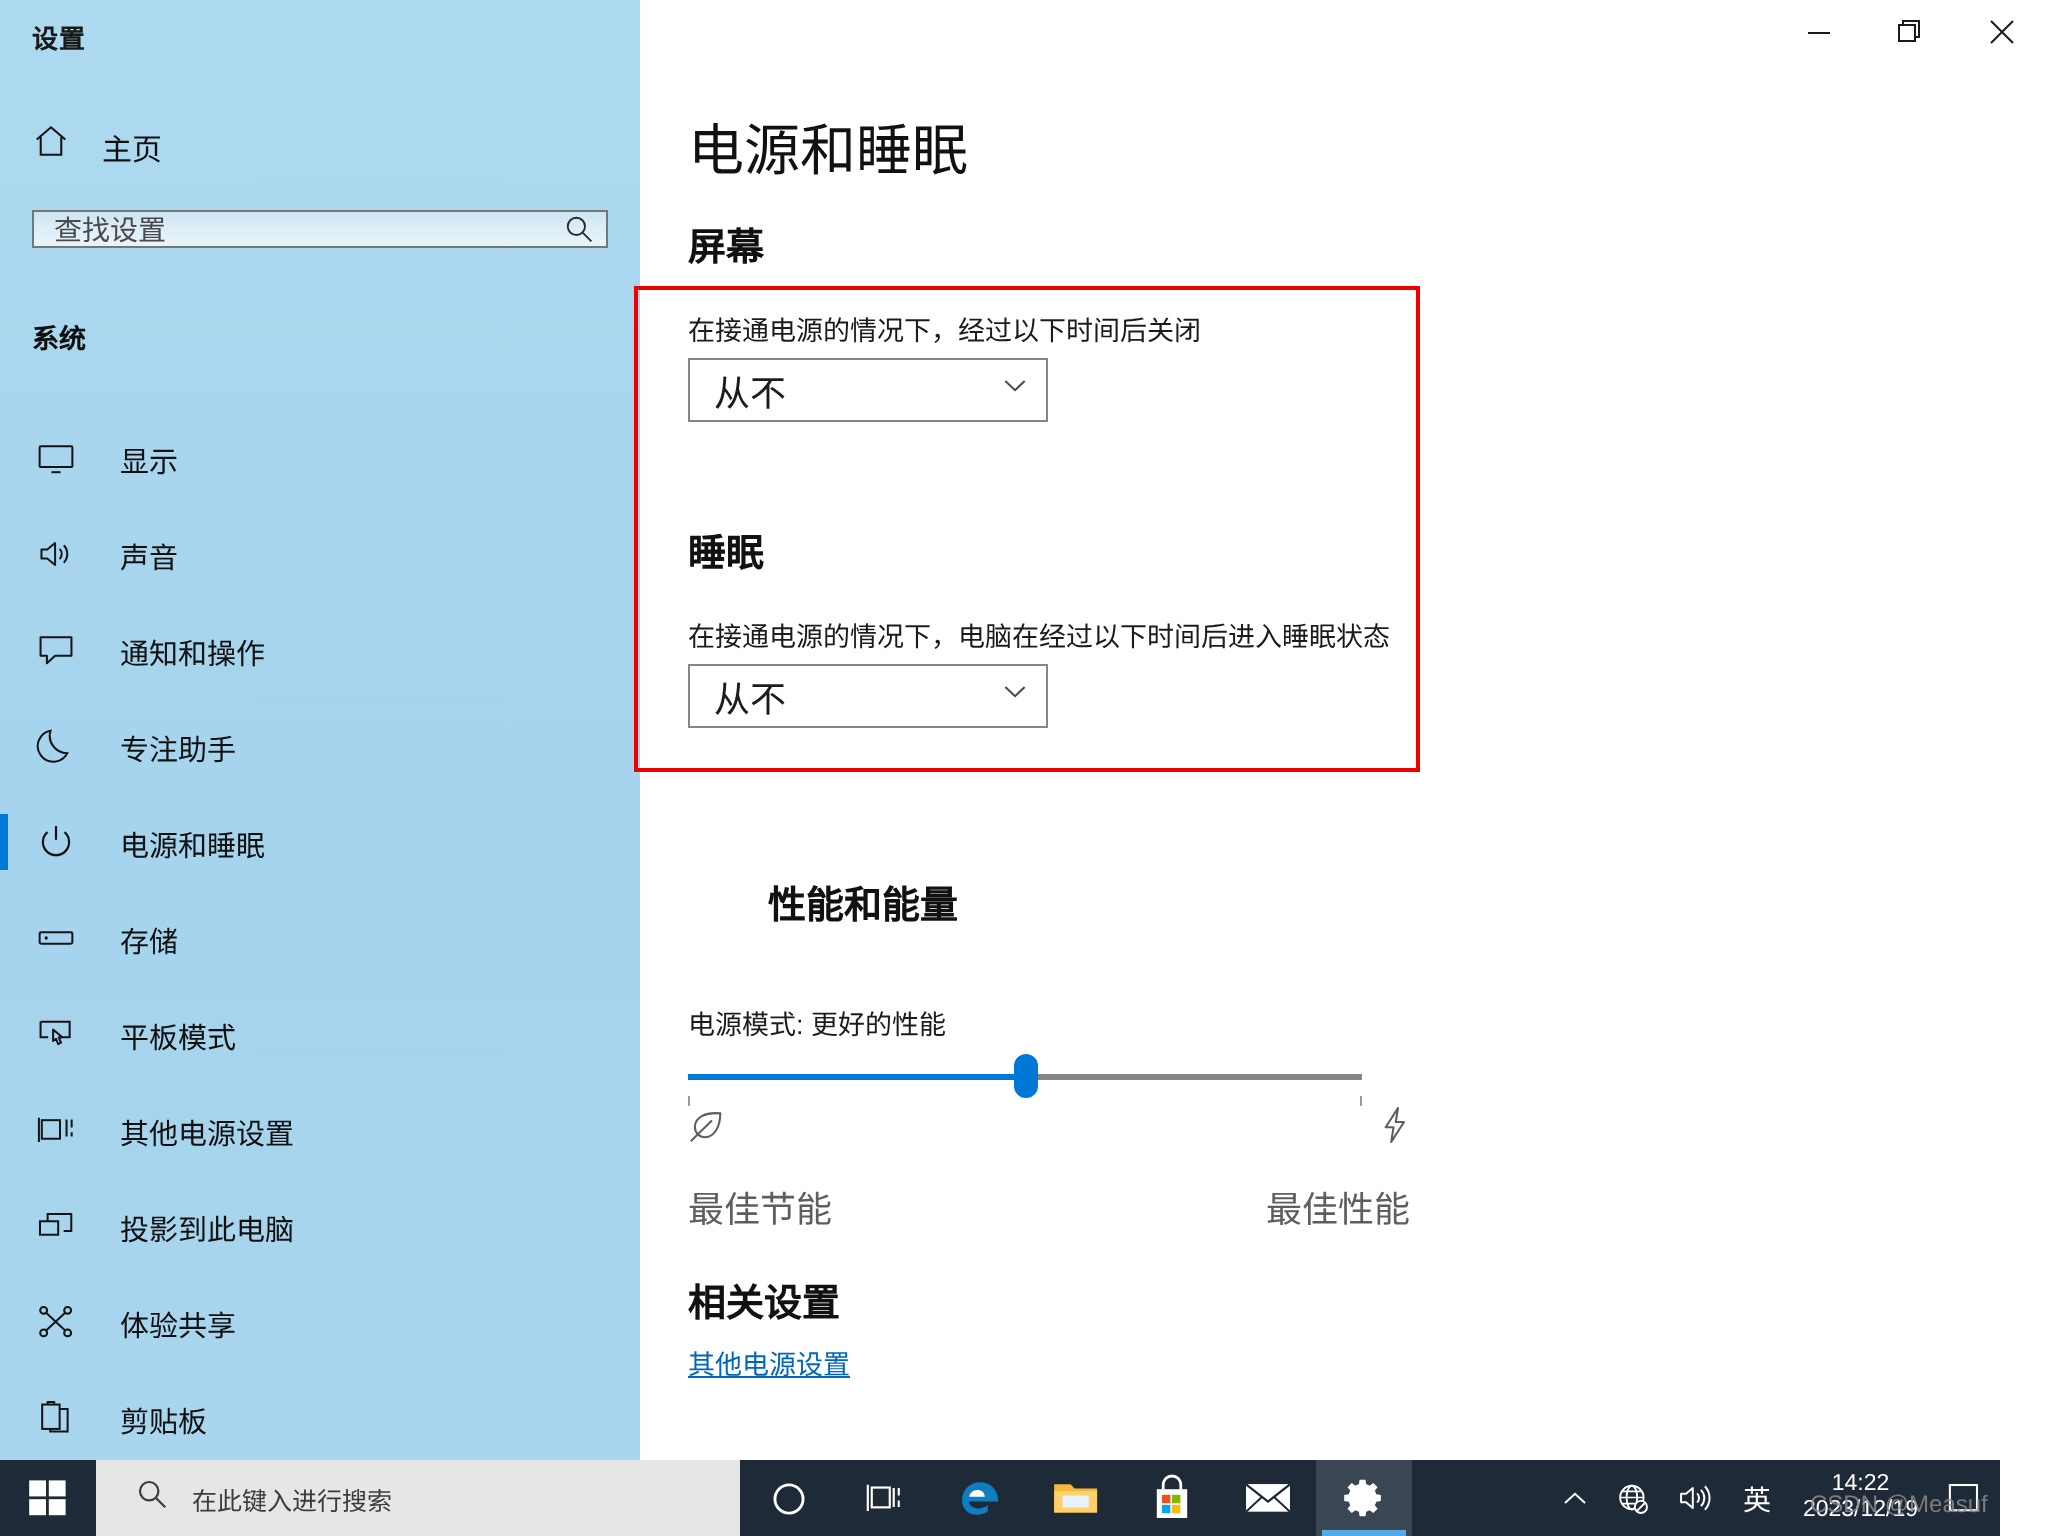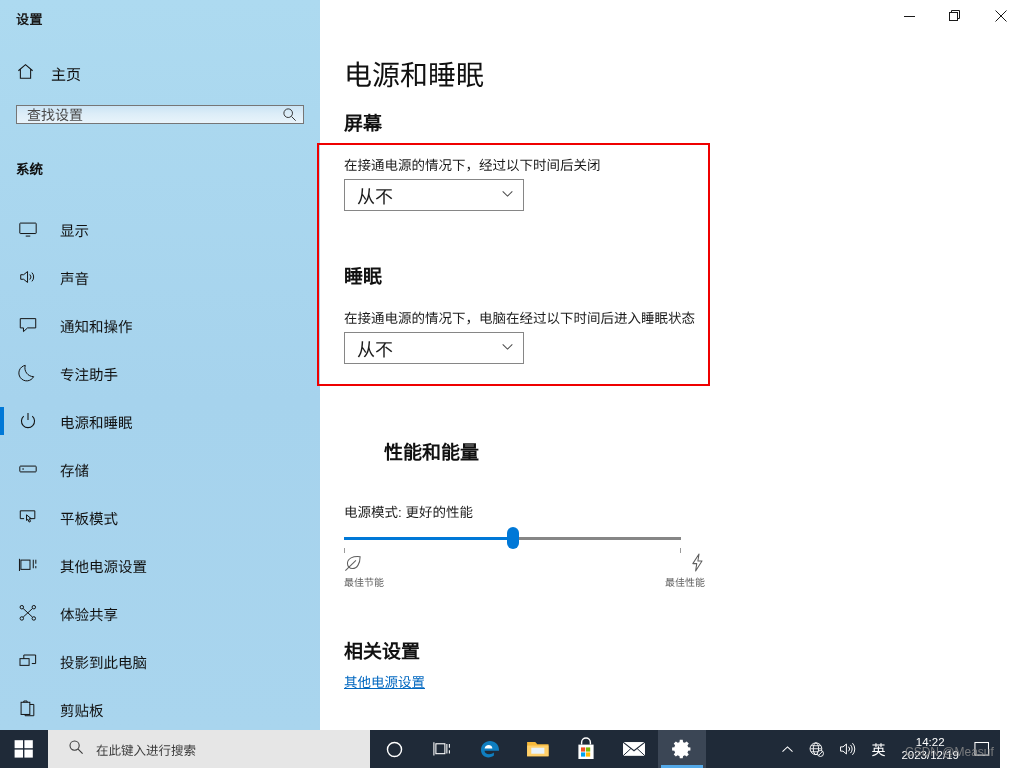--- a/index.html
+++ b/index.html
@@ -94,21 +94,21 @@
   .slider .track-filled { position:absolute; left:0; top:6px; height:3px; background:#0078d7; }
   .slider .track-rest   { position:absolute; top:6px; right:0; height:3px; background:#868686; }
   .slider .thumb {
     position:absolute; top:0; width:12px; height:22px; margin-left:-6px; margin-top:-4px;
     border-radius:6px; background:#0078d7; cursor:pointer;
   }
   .tickmark { position:absolute; top:17px; width:1px; height:5px; background:#9a9a9a; }
 
   .slider-end { position:absolute; width:120px; }
   .slider-end .glyph { height:20px; display:flex; align-items:flex-end; }
-  .slider-end .cap { font-size:10px; color:#5e5e5e; margin-top:2px; }
+  .slider-end .cap { font-size:18px; color:#5e5e5e; margin-top:18px; }
   .end-left  { left:24px;  top:552px; text-align:left; }
   .end-right { left:265px; top:552px; text-align:right; }
   .end-right .glyph { justify-content:flex-end; }
 
   .h-related { position:absolute; left:24px; top:636px; }
   .related-link {
     position:absolute; left:24px; top:671px;
     font-size:13.5px; color:#0067c0; text-decoration:underline; cursor:pointer;
   }
 
@@ -285,38 +285,38 @@
               <path d="M1.6 4.2v13.4M16.8 5.2v9.4" stroke="#141414" stroke-width="1.1"></path>
               <path d="M19.6 5.2v4.4M19.6 12.2v2.4" stroke="#141414" stroke-width="1.1"></path>
             </svg>
           </span>
           <span class="lbl">其他电源设置</span>
         </div>
 
         <div class="nav-item">
           <span class="ico">
             <svg width="20" height="20" viewBox="0 0 22 22">
+              <rect x="2.2" y="8.4" width="10" height="7.4" fill="none" stroke="#141414" stroke-width="1.1"></rect>
+              <path d="M6.4 8.4V4.4h13v9.4h-4.2" fill="none" stroke="#141414" stroke-width="1.1"></path>
+            </svg>
+          </span>
+          <span class="lbl">投影到此电脑</span>
+        </div>
+
+        <div class="nav-item">
+          <span class="ico">
+            <svg width="20" height="20" viewBox="0 0 22 22">
               <circle cx="4.2" cy="4.6" r="1.9" fill="none" stroke="#141414" stroke-width="1.1"></circle>
               <circle cx="17.4" cy="4.6" r="1.9" fill="none" stroke="#141414" stroke-width="1.1"></circle>
               <circle cx="4.2" cy="17" r="1.9" fill="none" stroke="#141414" stroke-width="1.1"></circle>
               <circle cx="17.4" cy="17" r="1.9" fill="none" stroke="#141414" stroke-width="1.1"></circle>
               <path d="M5.7 6.1l10.2 9.4M15.9 6.1L5.7 15.5" stroke="#141414" stroke-width="1.1"></path>
             </svg>
           </span>
           <span class="lbl">体验共享</span>
-        </div>
-
-        <div class="nav-item">
-          <span class="ico">
-            <svg width="20" height="20" viewBox="0 0 22 22">
-              <rect x="2.2" y="8.4" width="10" height="7.4" fill="none" stroke="#141414" stroke-width="1.1"></rect>
-              <path d="M6.4 8.4V4.4h13v9.4h-4.2" fill="none" stroke="#141414" stroke-width="1.1"></path>
-            </svg>
-          </span>
-          <span class="lbl">投影到此电脑</span>
         </div>
 
         <div class="nav-item">
           <span class="ico">
             <svg width="20" height="20" viewBox="0 0 22 22">
               <rect x="3.4" y="3.6" width="9.6" height="13.4" fill="none" stroke="#141414" stroke-width="1.1"></rect>
               <path d="M13 6h4.4v12.4h-9.6V17" fill="none" stroke="#141414" stroke-width="1.1"></path>
               <path d="M6.4 3.6V2.2h3.6v1.4" fill="none" stroke="#141414" stroke-width="1.1"></path>
             </svg>
           </span>

